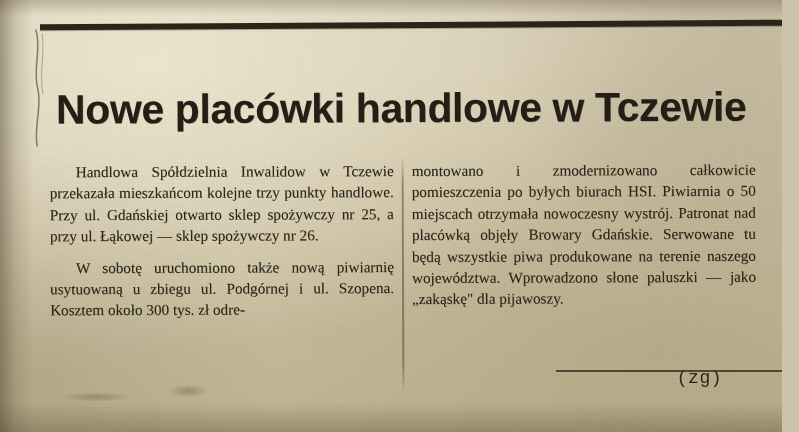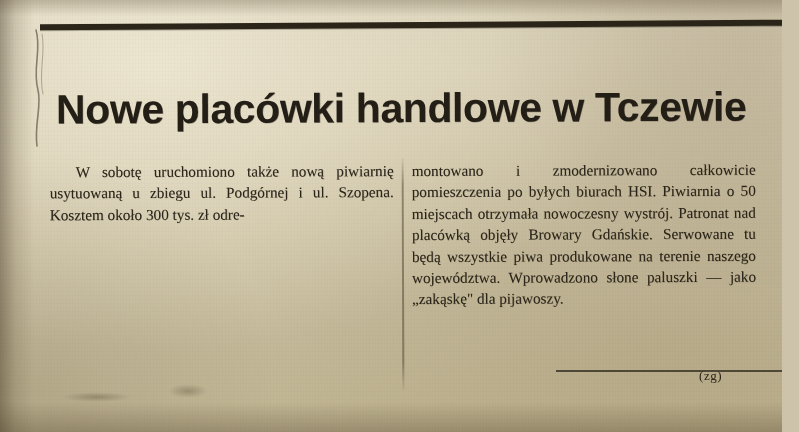--- a/index.html
+++ b/index.html
@@ -133,22 +133,22 @@
     width: 2px;
     height: 232px;
     background: linear-gradient(180deg, rgba(60,50,32,0.05), rgba(60,50,32,0.45) 12%, rgba(60,50,32,0.45) 88%, rgba(60,50,32,0.05));
     transform: rotate(-0.2deg);
   }
 
   #signoff {
     position: absolute;
     right: 60px;
     top: 368px;
-    font-family: Liberation Serif, serif;
-    font-size: 13px;
+    font-family: Liberation Mono, monospace;
+    font-size: 18px;
     color: #2d2619;
     letter-spacing: 0.5px;
   }
 
   #watermark {
     position: absolute;
     left: 556px;
     top: 372px;
     font-family: "Liberation Sans", sans-serif;
     font-size: 30px;
@@ -190,20 +190,21 @@
   </svg>
 
   <div id="top-rule"></div>
 
   <h1 id="headline">Nowe placówki handlowe w Tczewie</h1>
 
   <div id="col-divider"></div>
 
   <div id="columns">
     <div class="column">
+      <p class="indent">Handlowa Spółdzielnia Inwalidow w Tczewie przekazała mieszkańcom kolejne trzy punkty handlowe. Przy ul. Gdańskiej otwarto sklep spożywczy nr 25, a przy ul. Łąkowej — sklep spożywczy nr 26.</p>
       <p class="indent">W sobotę uruchomiono także nową piwiarnię usytuowaną u zbiegu ul. Podgórnej i ul. Szopena. Kosztem około 300 tys. zł odre-</p>
     </div>
     <div class="column">
       <p>montowano i zmodernizowano całkowicie pomieszczenia po byłych biurach HSI. Piwiarnia o 50 miejscach otrzymała nowoczesny wystrój. Patronat nad placówką objęły Browary Gdańskie. Serwowane tu będą wszystkie piwa produkowane na terenie naszego województwa. Wprowadzono słone paluszki — jako „zakąskę" dla pijawoszy.</p>
     </div>
   </div>
 
   <div class="smudge" style="left:168px; top:384px; width:40px; height:14px;"></div>
   <div class="smudge" style="left:62px; top:392px; width:70px; height:10px;"></div>
 

